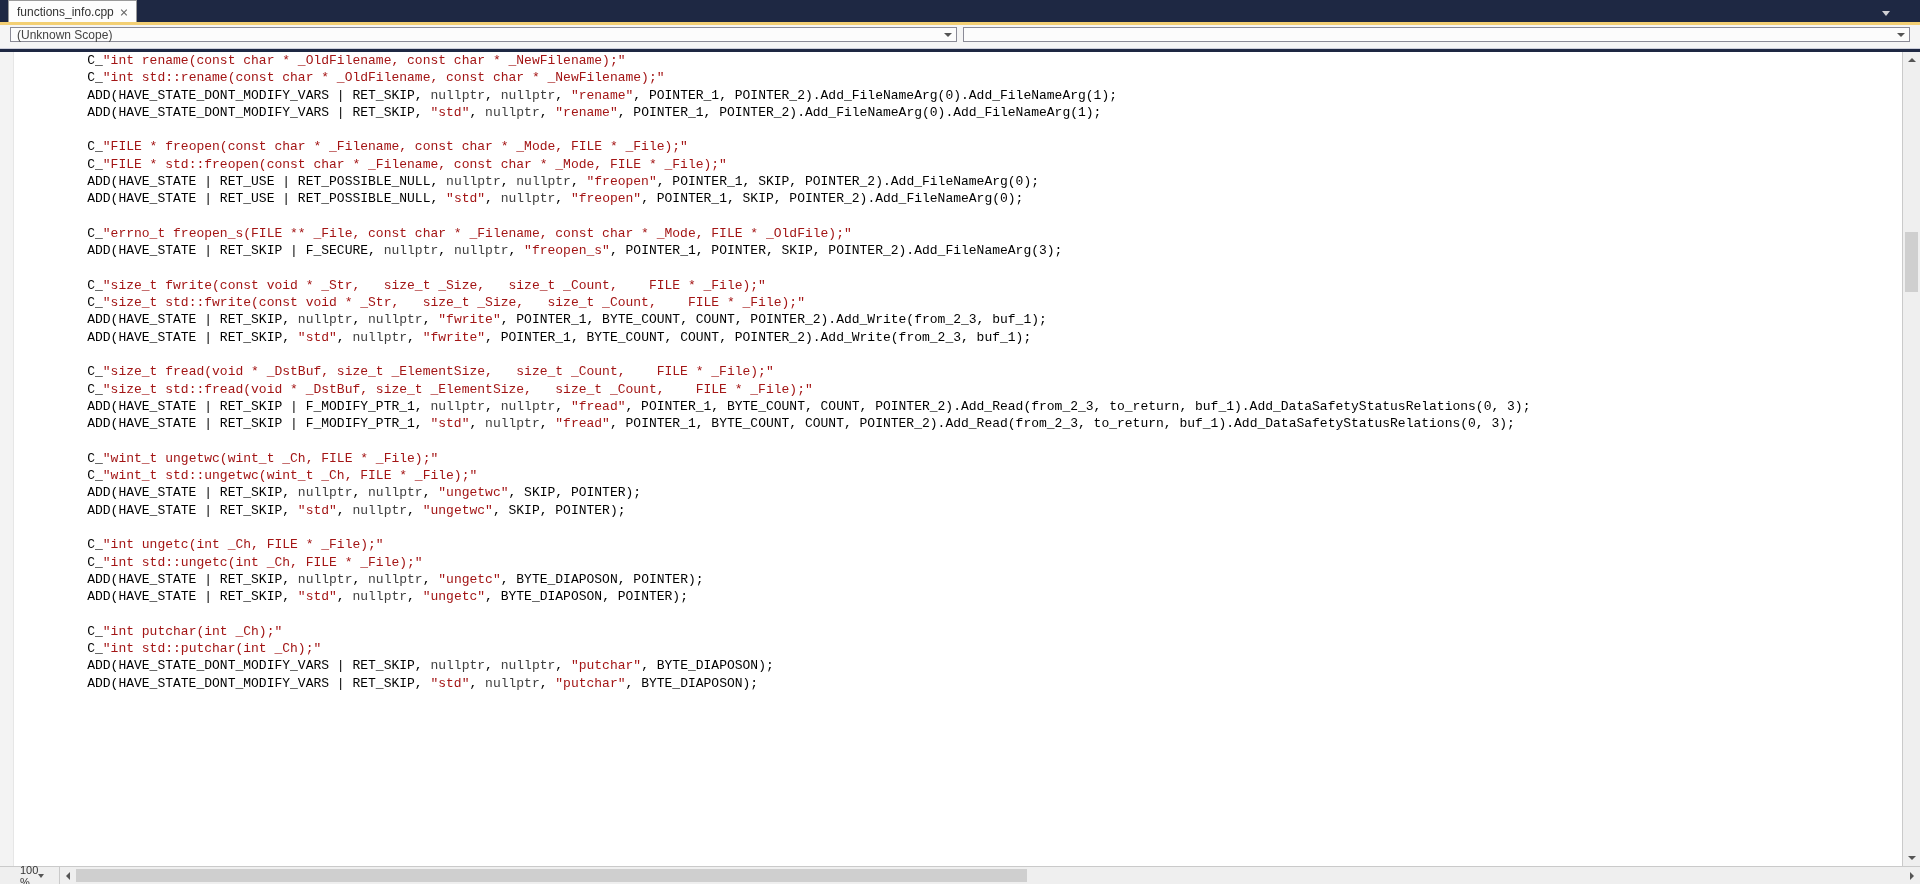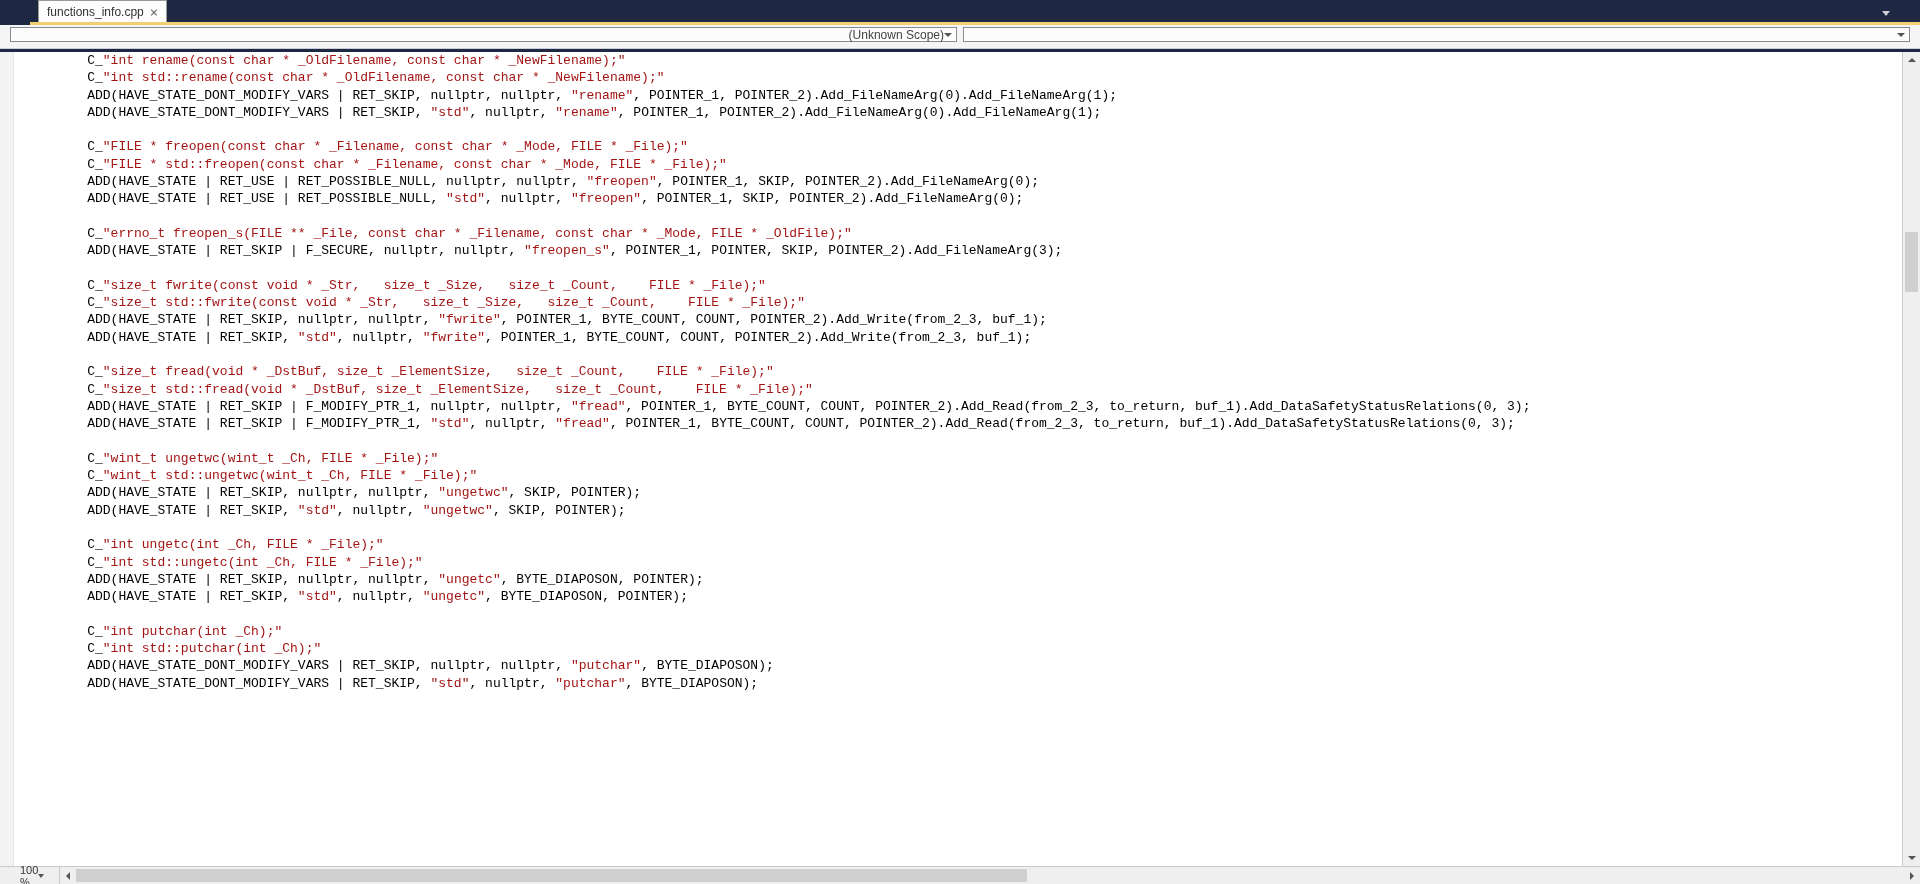--- a/index.html
+++ b/index.html
@@ -21,21 +21,20 @@
   border-right: 4px solid transparent;
   border-top: 5px solid #d0d0d4;
 }
 .tab-strip {
   height: 25px;
   background: #1e2843;
   display: flex;
   align-items: flex-end;
   padding-left: 8px;
   border-bottom: 3px solid #f3cf74;
-  margin-left: 30px;
 }
 .tab {
   background: #fdfdfd;
   border: 1px solid #9a9a9a;
   border-bottom: none;
   height: 22px;
   display: flex;
   align-items: center;
   padding: 0 6px 0 8px;
   font-size: 12px;
@@ -57,21 +56,21 @@
   padding: 2px 10px;
   gap: 6px;
 }
 .nav-drop {
   flex: 1;
   height: 15px;
   border: 1px solid #8a8a96;
   background: #fcfcfc;
   display: flex;
   align-items: center;
-  justify-content: flex-end;
+  justify-content: space-between;
   padding: 0 4px 0 6px;
   font-size: 12px;
   color: #444;
 }
 .nav-drop .chev {
   width: 0; height: 0;
   border-left: 4px solid transparent;
   border-right: 4px solid transparent;
   border-top: 4px solid #555;
 }
@@ -192,21 +191,21 @@
 .hscroll .track{flex:1;position:relative;height:100%}
 .hscroll .thumb{
   position:absolute;
   top:2px;bottom:2px;
   left:0;
   width:52%;
   background:#cfcfcf;
 }
 
 .s-str { color: #a31515; }  
-.s-kw  { color: #000000; }  
+.s-kw  { color: #404040; }  
 .s-txt { color: #000; }
 </style>
 </head>
 <body>
 
 <div class="titlebar-dash"></div>
 
 <div class="tab-strip">
   <div class="tab">
     <span>functions_info.cpp</span>

